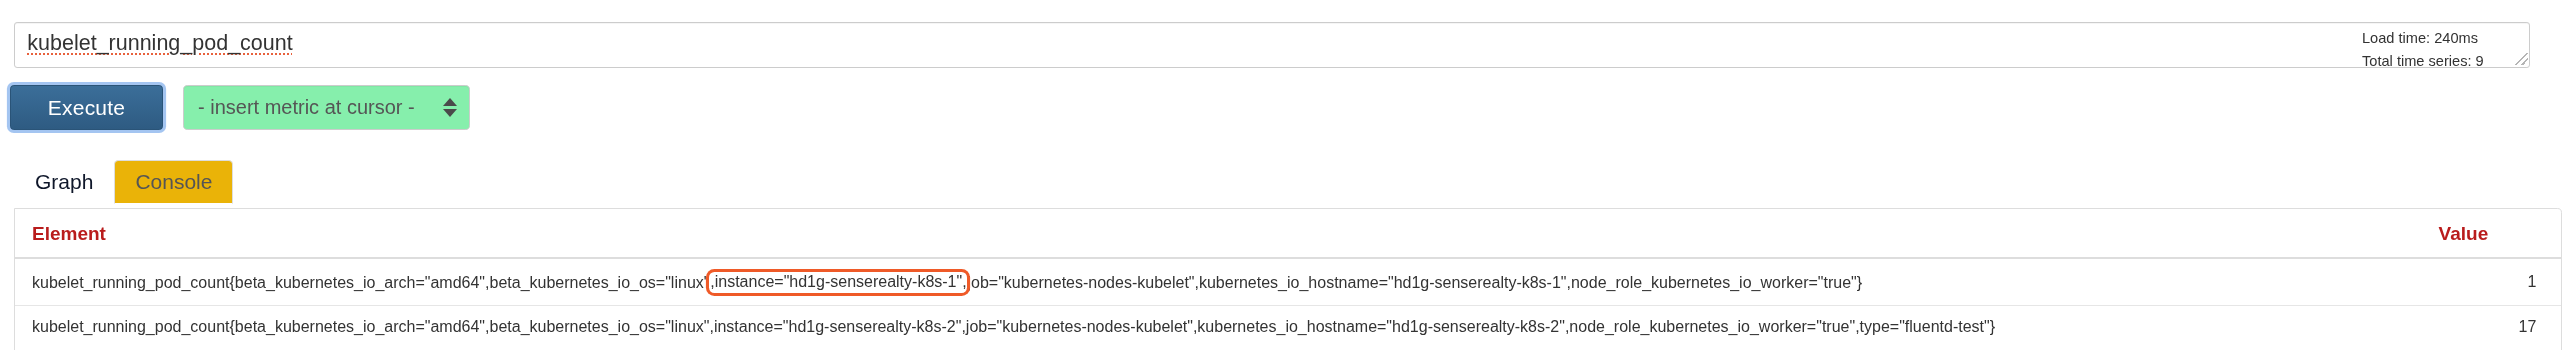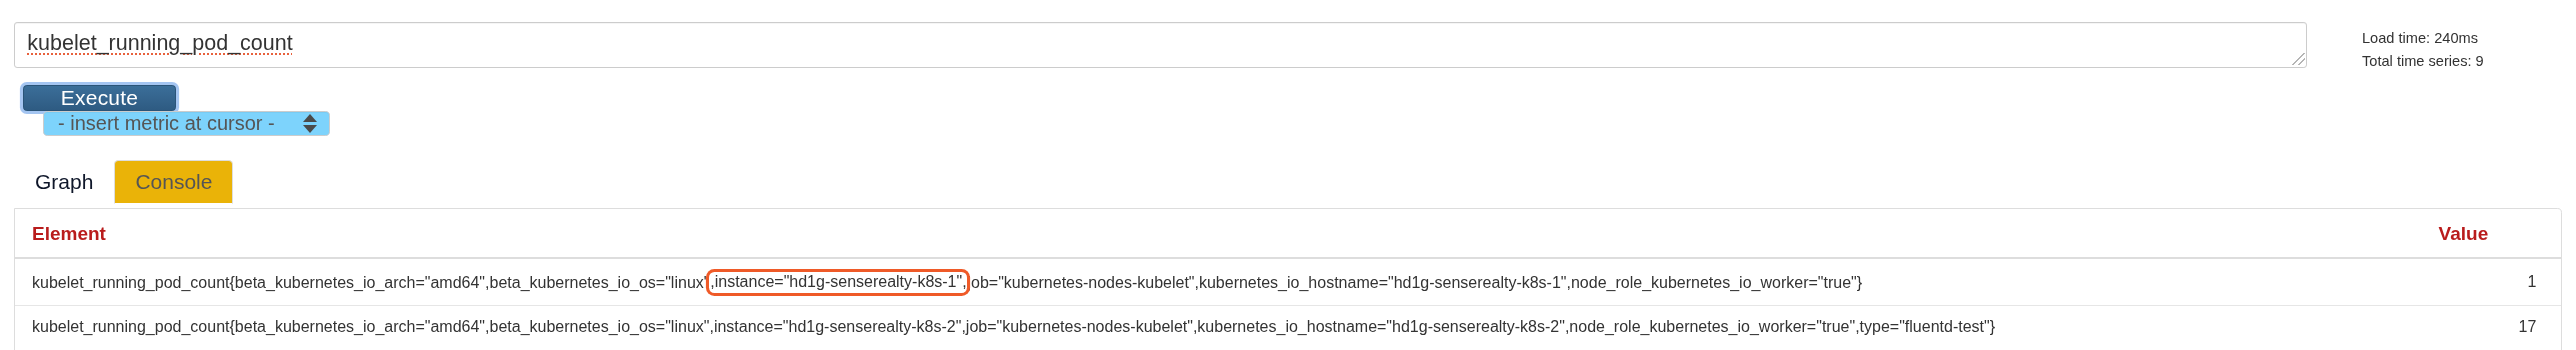--- a/index.html
+++ b/index.html
@@ -7,21 +7,21 @@
     width:2576px;height:351px;
     background:#ffffff;
     font-family:"Liberation Sans", sans-serif;
     color:#333333;
     overflow:hidden;
     position:relative;
   }
   .page{position:relative;width:2576px;height:351px;}
 
   
-  .expr-wrap{position:absolute;left:14px;top:21.5px;width:2293px;height:46px;}
+  .expr-wrap{position:absolute;left:14px;top:21.5px;width:2516px;height:46px;}
   .expr-box{
     width:100%;height:100%;box-sizing:border-box;
     border:0.8px solid #cccccc;border-radius:3.1px;background:#ffffff;
     padding:10.8px 12.3px 0 12.3px;
     font-family:"Liberation Sans", sans-serif;
     font-size:21.5px;line-height:1;color:#333333;
     position:relative;
     box-shadow:inset 0 0.8px 0.8px rgba(0,0,0,0.06);
   }
   .expr-text{
@@ -41,35 +41,35 @@
   }
 
   
   .stats{
     position:absolute;right:14px;top:27px;
     text-align:left;font-size:14.6px;line-height:1.55;color:#333333;
     width:200px;
   }
 
   
-  .controls{position:absolute;left:23px;top:85px;height:48px;display:flex;align-items:flex-start;flex-direction:column;}
+  .controls{position:absolute;left:10px;top:85px;height:48px;display:flex;align-items:flex-start;}
   .execute-btn{
     height:43px;min-width:114px;
     background:#31628c;
     background-image:linear-gradient(180deg,#3b6e99 0%,#2e5b82 100%);
     border:0.8px solid #2a5478;border-radius:3.8px;
     color:#ffffff;font-size:21px;font-family:"Liberation Sans", sans-serif;
     padding:0 18.5px;cursor:pointer;
     box-shadow:0 0 0 3.1px rgba(90,150,230,0.55);
     display:flex;align-items:center;justify-content:center;
     letter-spacing:0.2px;
   }
   .metric-select{
     position:relative;margin-left:20px;height:43px;width:285px;
-    border:0.8px solid #cccccc;border-radius:4.6px;background:#7dd3fc;
+    border:0.8px solid #cccccc;border-radius:4.6px;background:#86efac;
     display:flex;align-items:center;
     box-shadow:inset 0 0.8px 0.8px rgba(0,0,0,0.05);
     cursor:pointer;
   }
   .metric-select .sel-label{
     padding-left:14px;font-size:20px;color:#555555;
     white-space:nowrap;overflow:hidden;
   }
   .stepper{
     position:absolute;right:12.3px;top:50%;transform:translateY(-50%);

